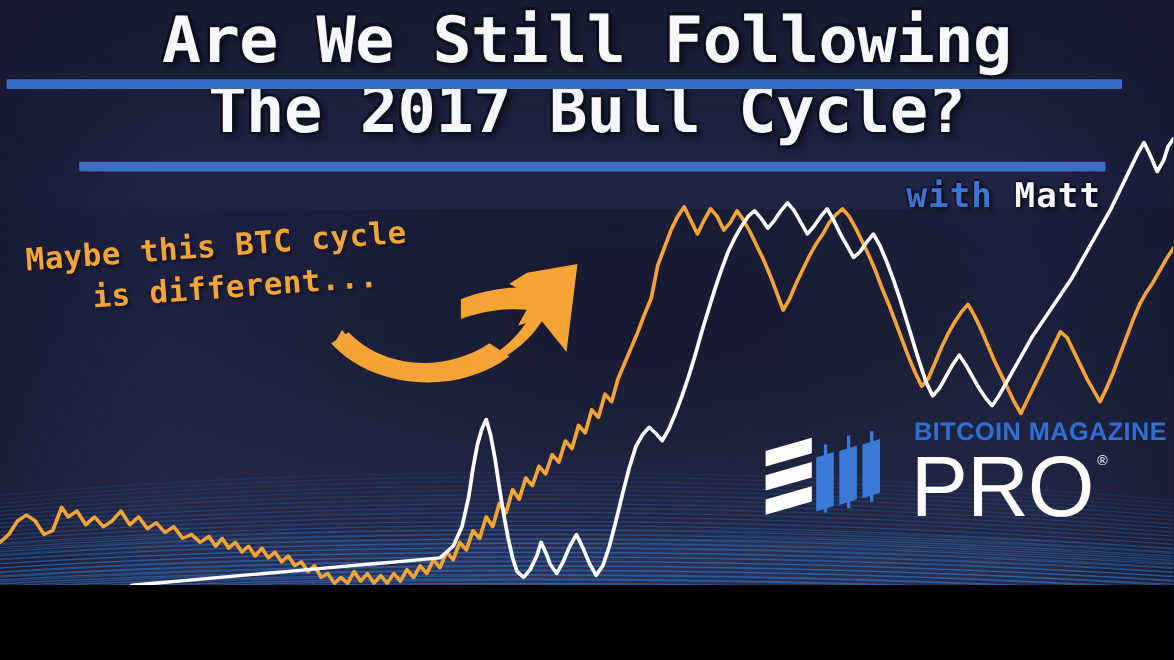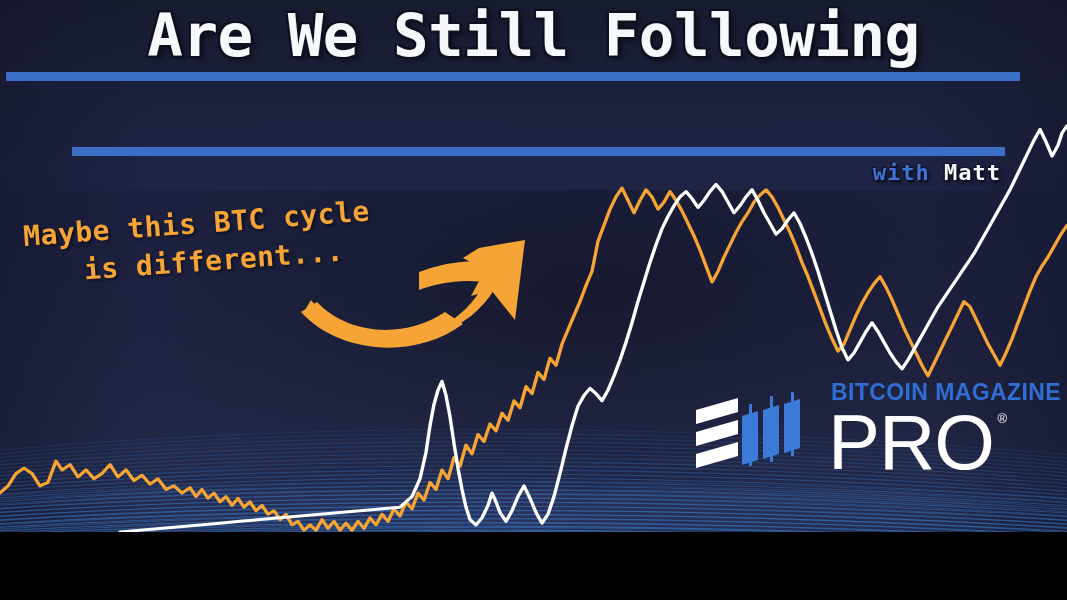--- a/index.html
+++ b/index.html
@@ -90,21 +90,21 @@
   }
   .underline.u1 { top: 72px;  left: 6px;  width: 1014px; }
   .underline.u2 { top: 147px; left: 72px; width: 933px; }
 
   .byline {
     position: absolute;
     top: 160px;
     right: 66px;
     font-family: "DejaVu Sans Mono", monospace;
     font-weight: bold;
-    font-size: 22px;
+    font-size: 31px;
     letter-spacing: 1px;
     white-space: nowrap;
     text-shadow: 1.5px 1.5px 0 #0e1020, -1.5px 0 0 #0e1020, 0 -1.5px 0 #0e1020, 3px 3px 4px rgba(0,0,0,0.5);
   }
   .byline .with { color: #3f74d6; }
   .byline .name { color: #f7f8fb; }
 
   
   .annot {
     position: absolute;
@@ -236,20 +236,21 @@
     <svg viewBox="0 0 1067 600" preserveAspectRatio="none" aria-hidden="true">
       <g id="chart-series">
           <path d="M0,556 L8,548 L16,534 L24,528 L32,534 L40,548 L48,544 L56,520 L62,530 L70,524 L78,538 L86,530 L94,540 L102,534 L110,524 L118,538 L126,530 L134,542 L142,536 L150,546 L158,540 L166,552 L174,548 L182,556 L190,550 L196,560 L202,552 L208,562 L214,556 L220,566 L226,560 L232,570 L238,562 L244,572 L250,566 L256,576 L262,570 L268,580 L274,576 L280,586 L286,580 L292,592 L298,588 L304,598 L310,592 L316,598 L322,586 L328,596 L334,588 L340,598 L346,590 L352,598 L358,588 L364,596 L370,584 L376,592 L382,580 L388,588 L394,574 L400,582 L406,566 L412,574 L418,556 L424,564 L430,544 L436,552 L442,530 L448,540 L454,516 L460,526 L466,502 L472,512 L478,490 L484,498 L490,478 L496,486 L502,466 L508,474 L514,452 L520,460 L526,436 L532,444 L538,420 L544,428 L550,404 L556,412 L562,388 L568,372 L574,356 L580,340 L586,322 L592,306 L598,272 L604,254 L610,236 L616,222 L622,212 L628,226 L634,240 L640,226 L646,214 L652,222 L658,236 L664,228 L670,216 L676,226 L682,238 L688,252 L694,266 L700,282 L706,300 L712,318 L718,306 L724,290 L730,276 L736,262 L742,250 L748,240 L754,228 L760,220 L766,214 L772,222 L778,234 L784,248 L790,262 L796,278 L802,296 L808,312 L814,330 L820,348 L826,366 L832,382 L838,396 L844,388 L850,372 L856,356 L862,342 L868,330 L874,320 L880,312 L886,324 L892,338 L898,354 L904,370 L910,384 L916,398 L922,412 L928,424 L934,410 L940,396 L946,382 L952,368 L958,354 L964,340 L970,346 L976,360 L982,374 L988,388 L994,400 L1000,412 L1006,398 L1012,382 L1018,364 L1024,346 L1030,328 L1036,312 L1042,300 L1048,290 L1054,278 L1060,266 L1067,254" fill="none" stroke="#f5a435" stroke-width="3.4" stroke-linejoin="round" stroke-linecap="round"></path>
           <path d="M120,600 L140,598 L160,596 L180,594 L200,592 L220,590 L240,588 L260,586 L280,584 L300,582 L320,580 L340,578 L360,576 L380,574 L400,572 L412,560 L420,540 L426,510 L430,480 L434,456 L438,440 L442,430 L446,446 L450,470 L454,500 L458,528 L462,552 L466,572 L470,586 L476,592 L482,584 L488,570 L492,556 L496,566 L500,578 L506,588 L512,576 L518,560 L524,548 L530,562 L536,578 L542,590 L548,580 L554,560 L560,534 L566,506 L572,480 L578,458 L584,446 L590,438 L596,444 L602,452 L608,440 L614,424 L620,406 L626,386 L632,364 L638,340 L644,318 L650,296 L656,276 L662,258 L668,244 L674,232 L680,222 L686,216 L692,224 L698,234 L704,226 L710,216 L716,208 L722,216 L728,228 L734,240 L740,232 L746,222 L752,214 L758,226 L764,240 L770,252 L776,264 L782,258 L788,248 L794,240 L800,252 L806,268 L812,286 L818,306 L824,328 L830,350 L836,372 L842,392 L848,406 L854,398 L860,386 L866,374 L872,364 L878,374 L884,386 L890,398 L896,408 L902,416 L908,406 L914,394 L920,382 L926,370 L932,358 L938,346 L944,336 L950,326 L956,316 L962,306 L968,296 L974,286 L980,274 L986,262 L992,250 L998,238 L1004,226 L1010,214 L1016,200 L1022,186 L1028,172 L1034,158 L1040,146 L1046,160 L1052,176 L1058,164 L1062,150 L1067,142" fill="none" stroke="#ffffff" stroke-width="3.4" stroke-linejoin="round" stroke-linecap="round"></path>
         </g>
     </svg>
   </div>
 
   <div class="title-block">
     <div class="title-line l1">Are We Still Following</div>
+    <div class="title-line l2">The 2017 Bull Cycle?</div>
     <div class="underline u1"></div>
     <div class="underline u2"></div>
   </div>
 
   <div class="byline">
     <span class="with">with</span>
     <span class="name">Matt</span>
   </div>
 
   <div class="annot">

